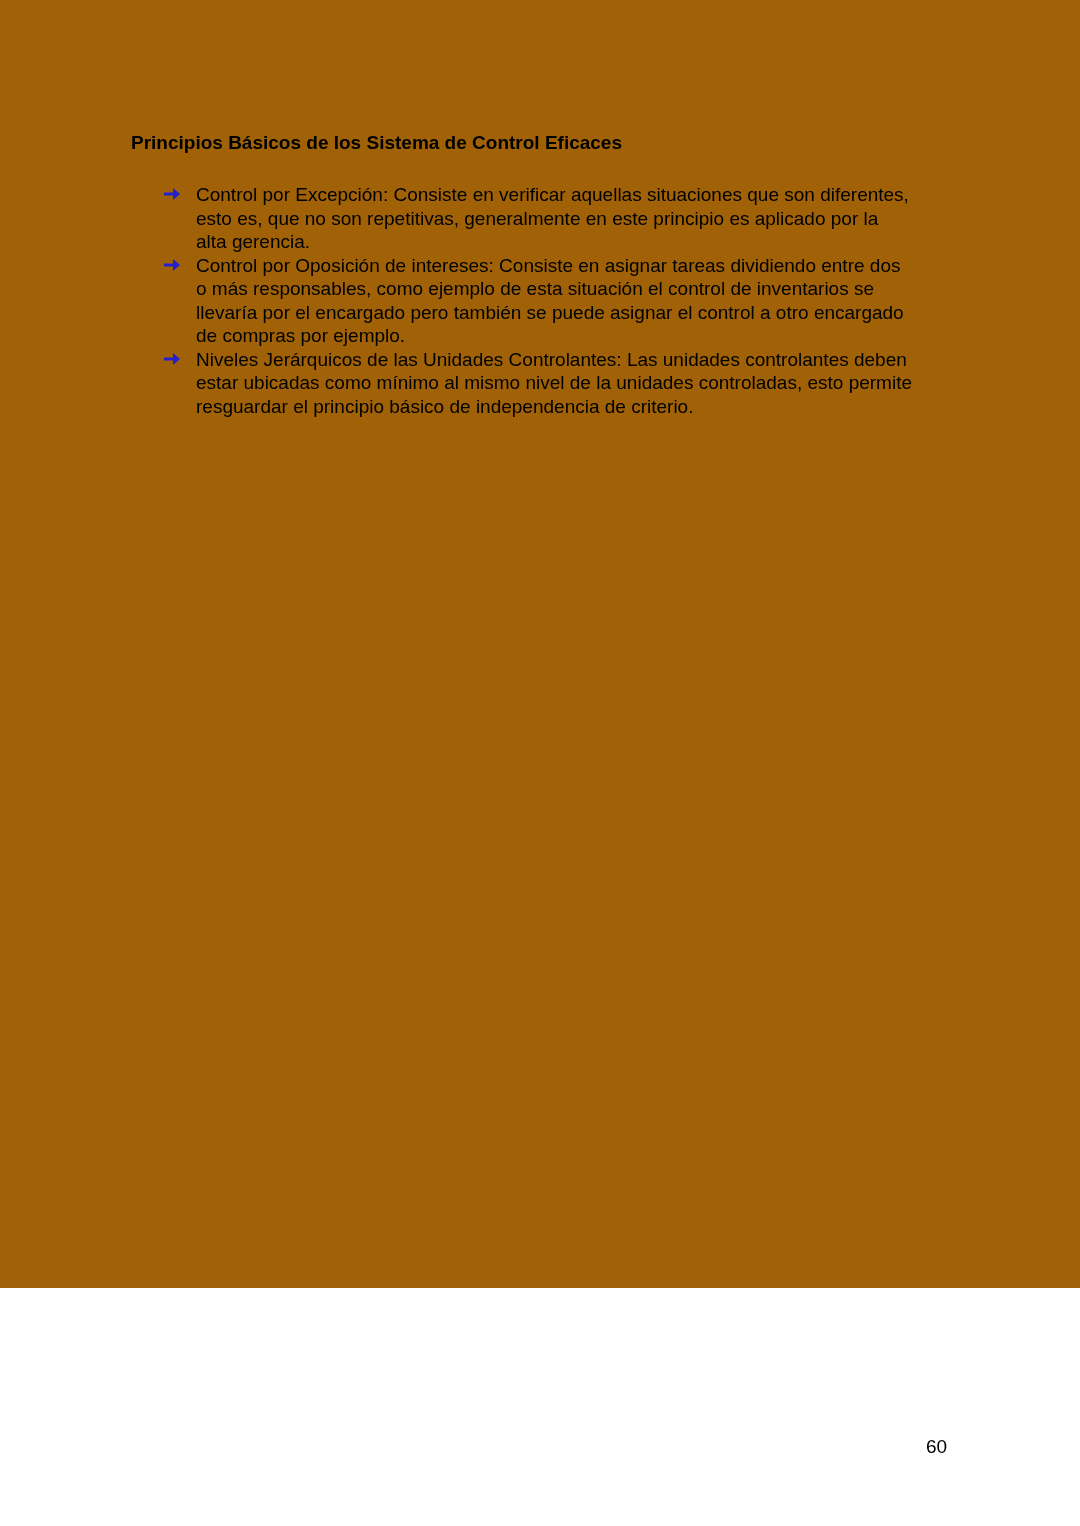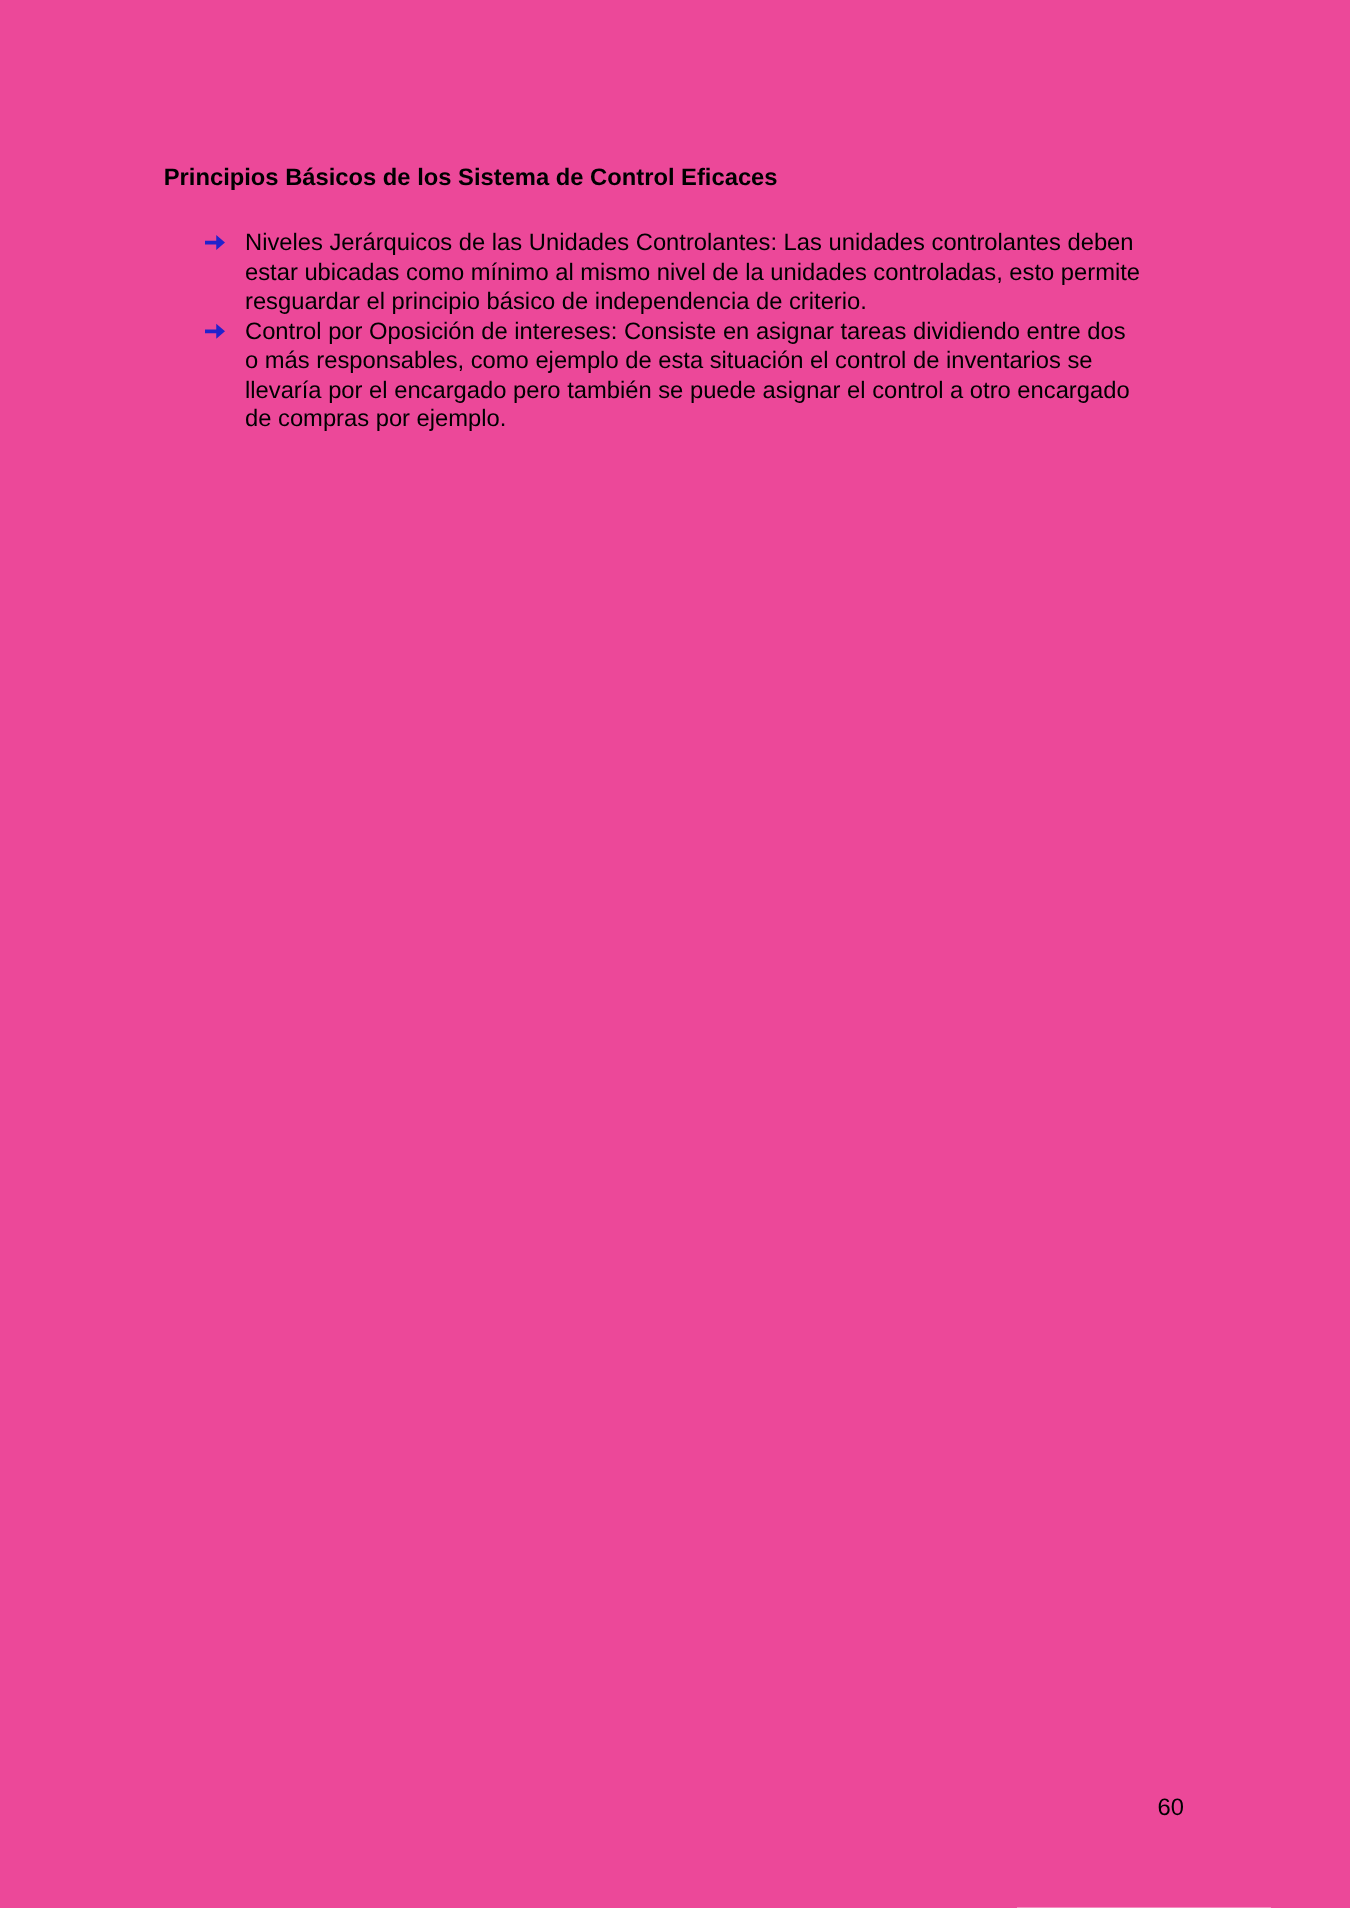--- a/index.html
+++ b/index.html
@@ -13,22 +13,22 @@
       position: relative;
       font-family: "Liberation Sans", sans-serif;
       color: #000000;
       overflow: hidden;
     }
     .page {
       position: absolute;
       left: 0;
       top: 0;
       width: 1080px;
-      height: 1526px;
-      background: #ec4899;
+      height: 1288px;
+      background: #a16207;
     }
     .heading {
       position: absolute;
       left: 131px;
       top: 131px;
       font-size: 19px;
       font-weight: bold;
       line-height: 24px;
       margin: 0;
       white-space: nowrap;
@@ -73,29 +73,37 @@
 <body>
 
 <div class="page">
   <h2 class="heading">Principios Básicos de los Sistema de Control Eficaces</h2>
 
   <ul class="list">
     <li class="item">
       <svg class="arrow" viewBox="0 0 18 16">
         <path d="M1 6.5 H10 V2 L17 8 L10 14 V9.5 H1 Z" fill="#2222cc"></path>
       </svg>
-      <span class="item-text">Niveles Jerárquicos de las Unidades Controlantes: Las unidades controlantes deben
-estar ubicadas como mínimo al mismo nivel de la unidades controladas, esto permite
-resguardar el principio básico de independencia de criterio.</span>
+      <span class="item-text">Control por Excepción: Consiste en verificar aquellas situaciones que son diferentes,
+esto es, que no son repetitivas, generalmente en este principio es aplicado por la
+alta gerencia.</span>
     </li>
     <li class="item">
       <svg class="arrow" viewBox="0 0 18 16">
         <path d="M1 6.5 H10 V2 L17 8 L10 14 V9.5 H1 Z" fill="#2222cc"></path>
       </svg>
       <span class="item-text">Control por Oposición de intereses: Consiste en asignar tareas dividiendo entre dos
 o más responsables, como ejemplo de esta situación el control de inventarios se
 llevaría por el encargado pero también se puede asignar el control a otro encargado
 de compras por ejemplo.</span>
     </li>
+    <li class="item">
+      <svg class="arrow" viewBox="0 0 18 16">
+        <path d="M1 6.5 H10 V2 L17 8 L10 14 V9.5 H1 Z" fill="#2222cc"></path>
+      </svg>
+      <span class="item-text">Niveles Jerárquicos de las Unidades Controlantes: Las unidades controlantes deben
+estar ubicadas como mínimo al mismo nivel de la unidades controladas, esto permite
+resguardar el principio básico de independencia de criterio.</span>
+    </li>
   </ul>
 
   <div class="page-number">60</div>
 </div>
 
 </body></html>

